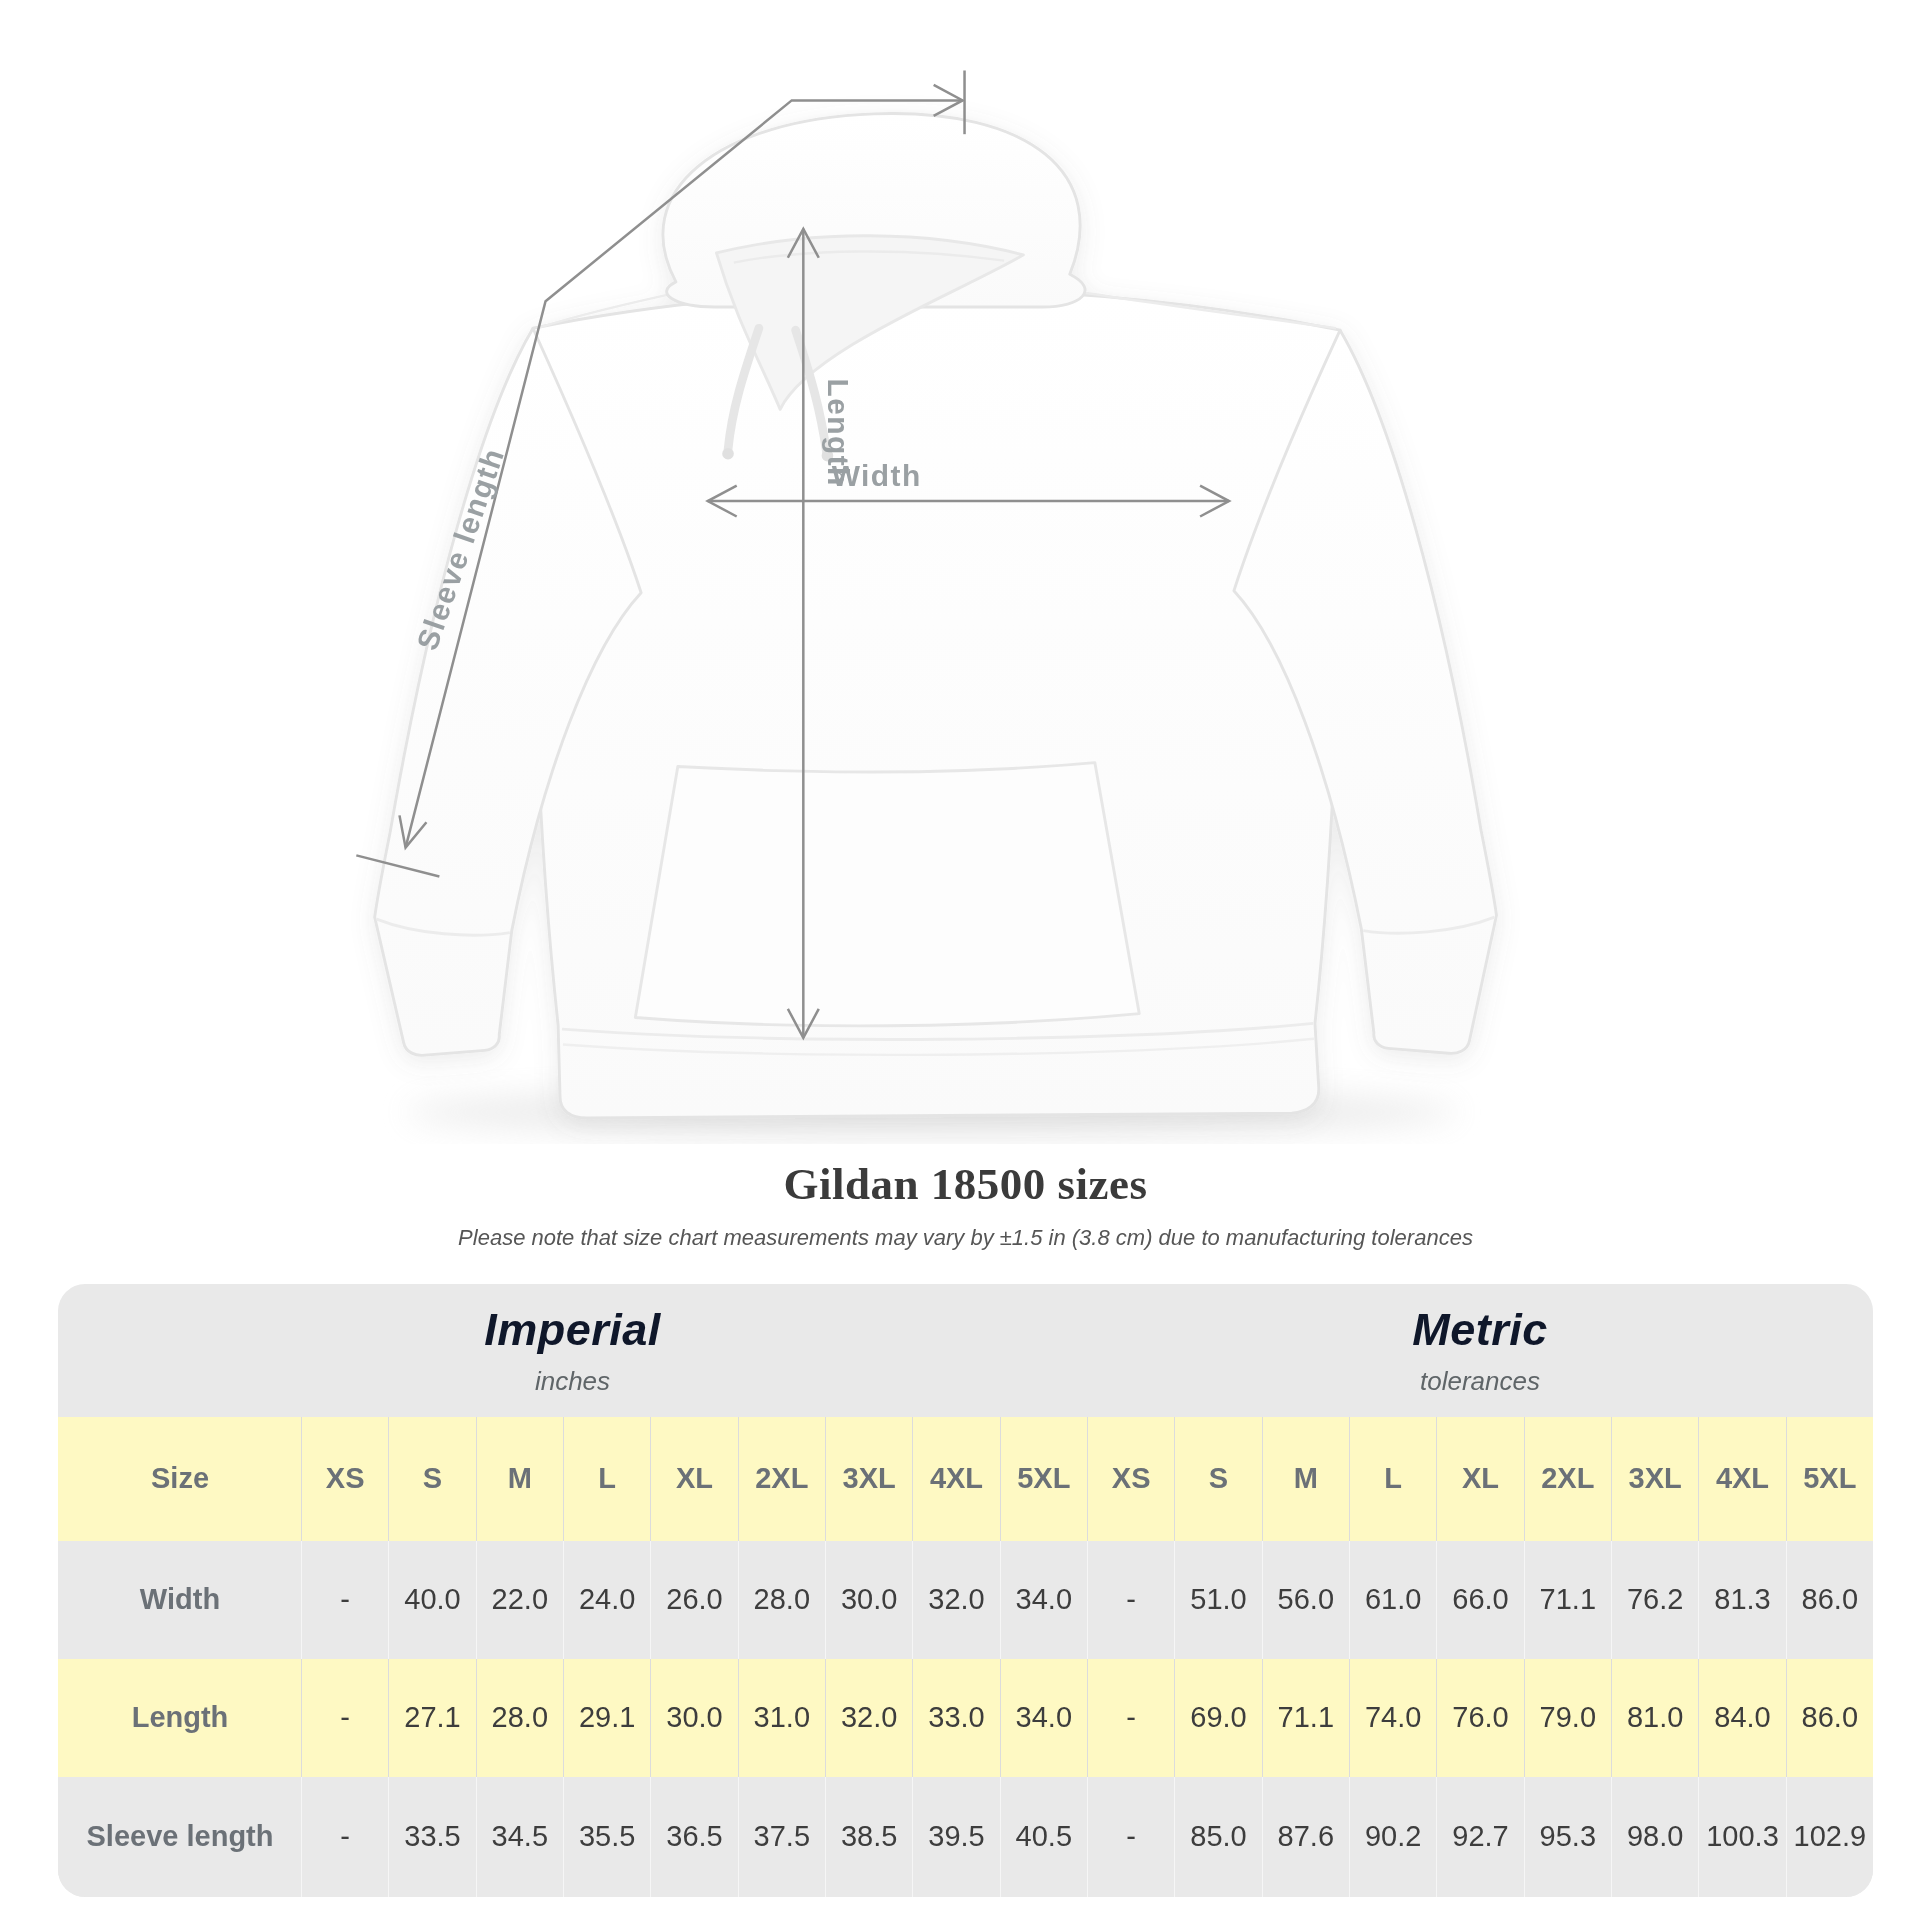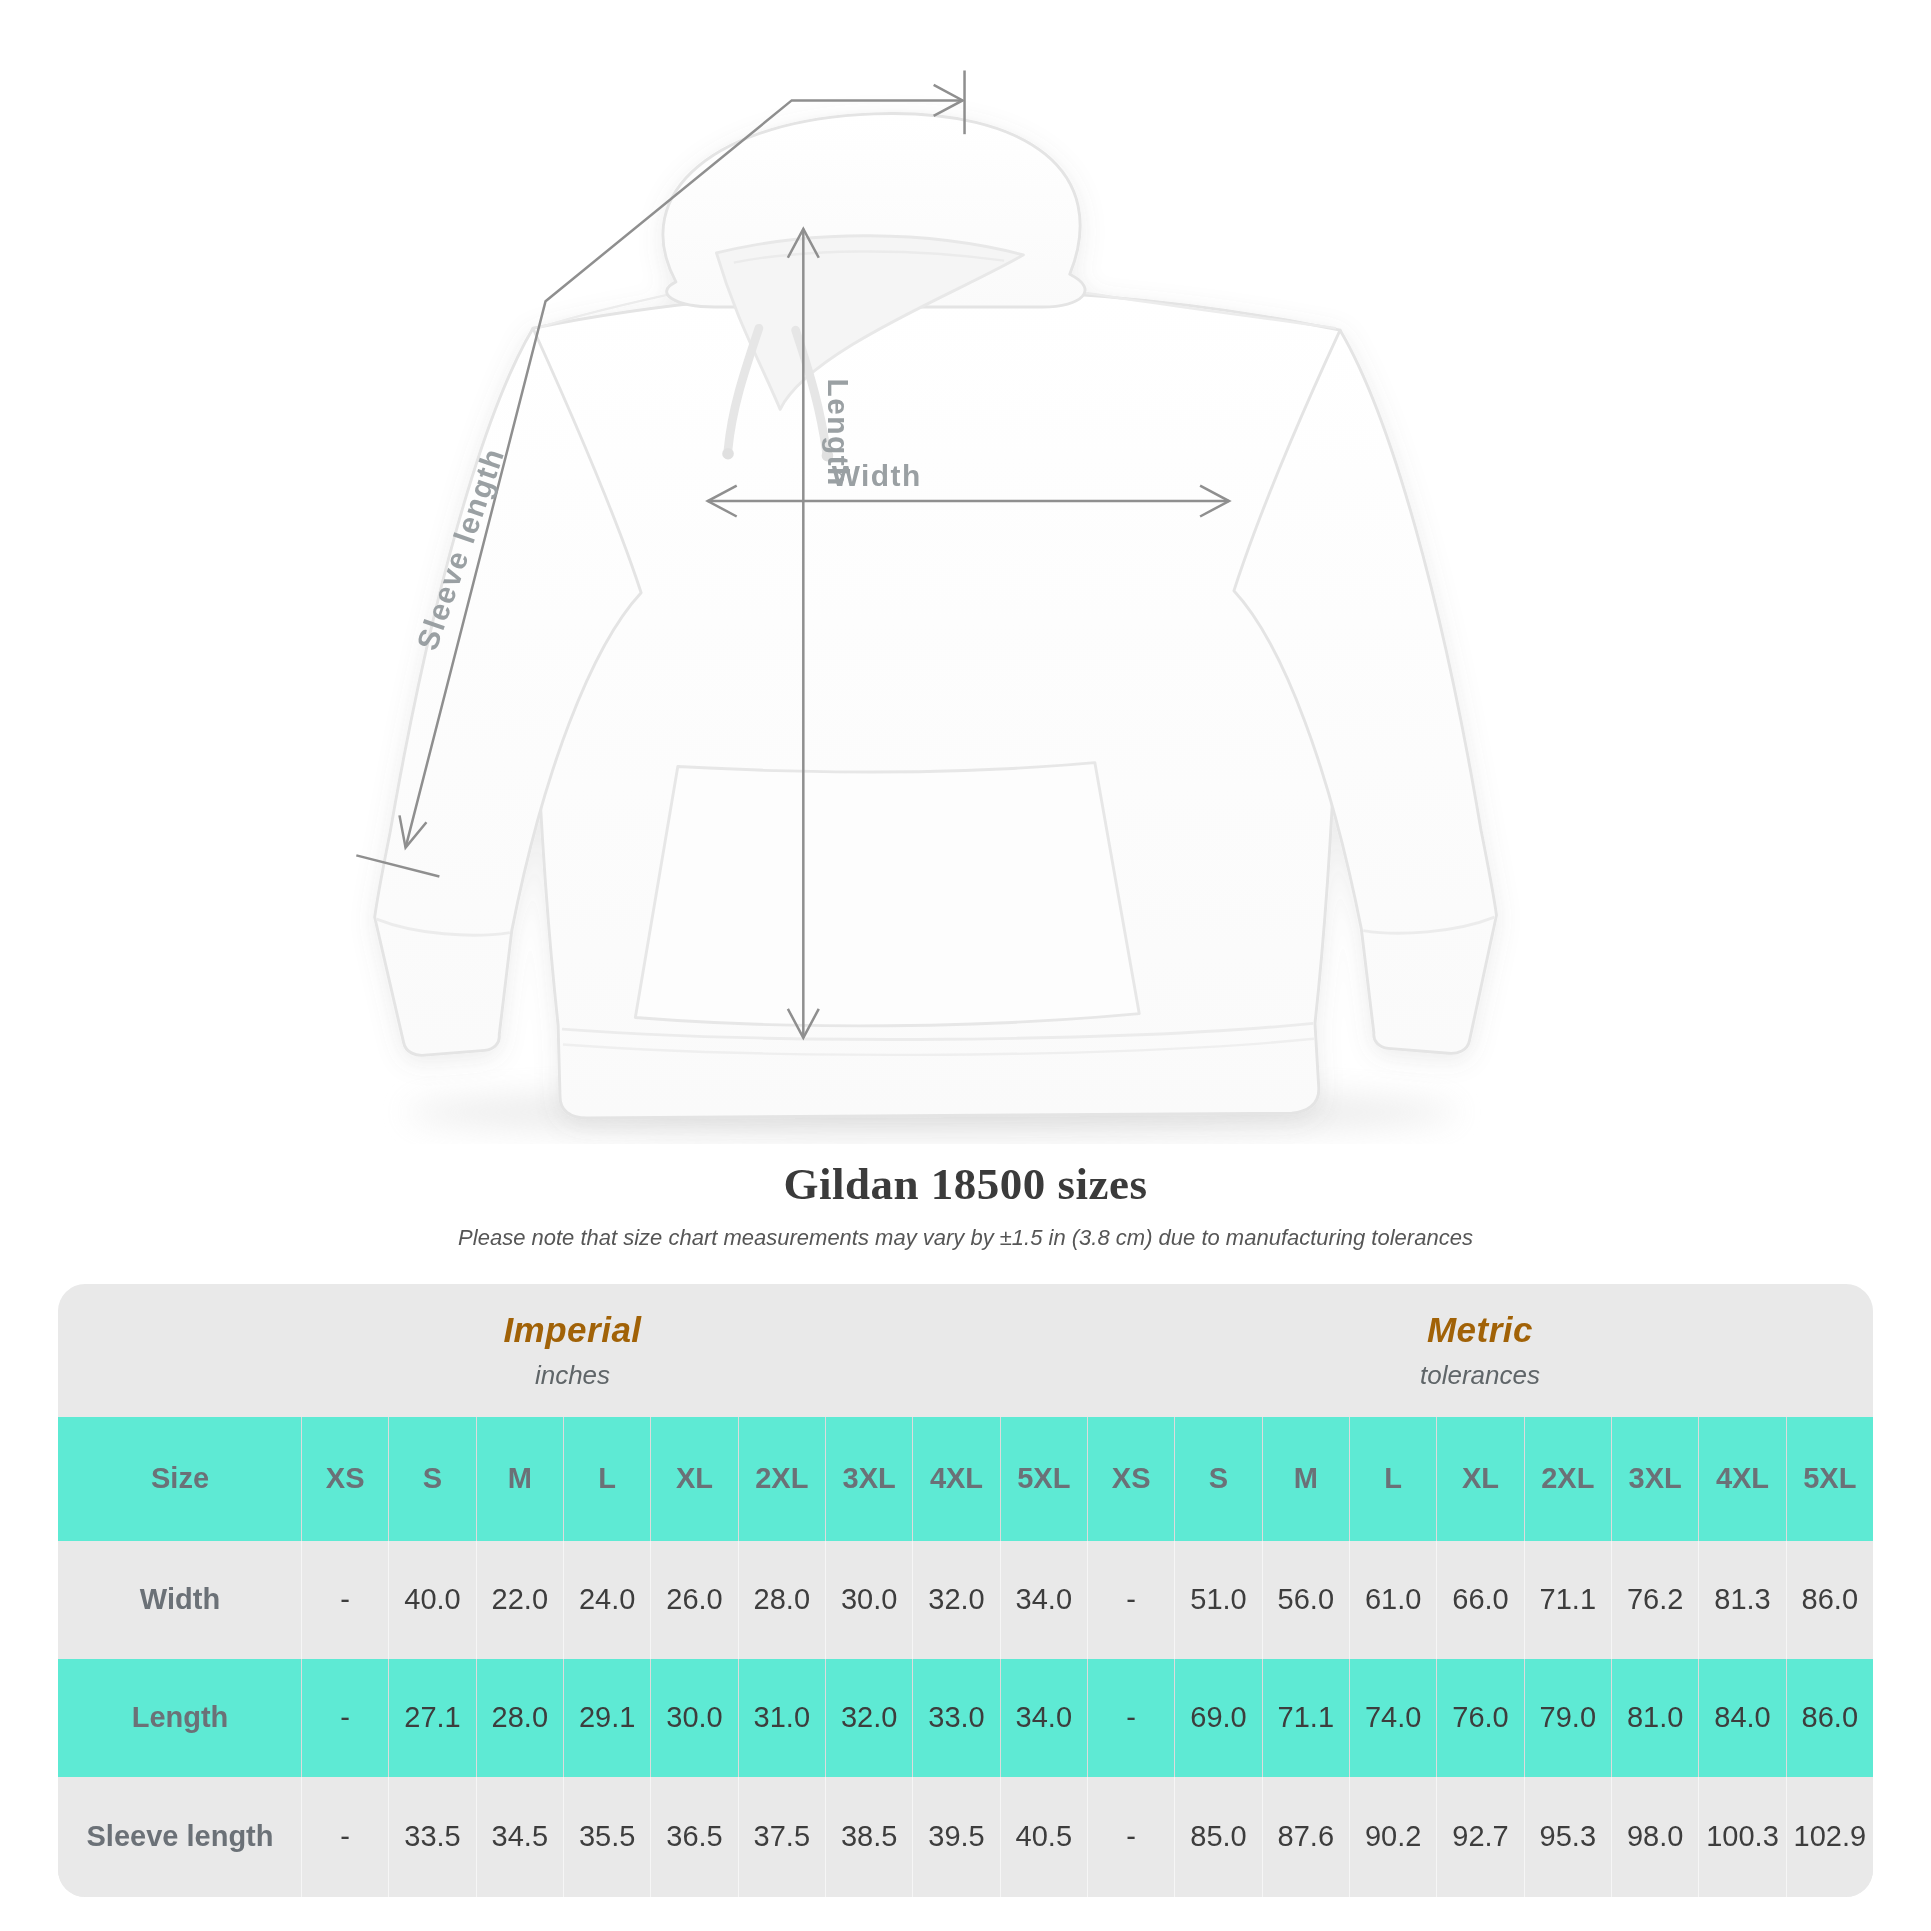--- a/index.html
+++ b/index.html
@@ -33,33 +33,33 @@
     width:1815px;margin:33px auto 0 auto;
     background:#e9e9e9;border-radius:27px;overflow:hidden;
   }
   .unit-band{
     display:grid;grid-template-columns:243px repeat(18,1fr);
     height:133px;align-items:center;
   }
   .band-group{display:flex;flex-direction:column;align-items:center;justify-content:center;gap:9.7px;}
   .band-imperial{grid-column:1 / span 10;}
   .band-metric{grid-column:11 / span 9;}
-  .band-name{font-size:35px;font-weight:bold;font-style:italic;color:#a16207;letter-spacing:0.5px;}
+  .band-name{font-size:45px;font-weight:bold;font-style:italic;color:#0f172a;letter-spacing:0.5px;}
   .band-unit{font-size:26px;font-style:italic;color:#5f6568;}
 
   .size-table{
     display:grid;
     grid-template-columns:243px repeat(18,1fr);
     grid-template-rows:124px 118px 118px 120px;
   }
   .cell{
     display:flex;align-items:center;justify-content:center;
     font-size:29px;color:#3d3d3d;border-left:1px solid transparent;
   }
-  .cell.rw{background:#5eead4;}
+  .cell.rw{background:#fef9c3;}
   .cell.rg{background:#e9e9e9;}
   .cell.rw:not(.lbl){border-left-color:#dcdcdc;}
   .cell.rg:not(.lbl){border-left-color:#f6f6f6;}
   .cell.head{font-weight:bold;color:#6b7177;}
   .cell.lbl{font-weight:bold;color:#6b7177;}
 </style>
 </head>
 <body>
 
 <div class="page">

